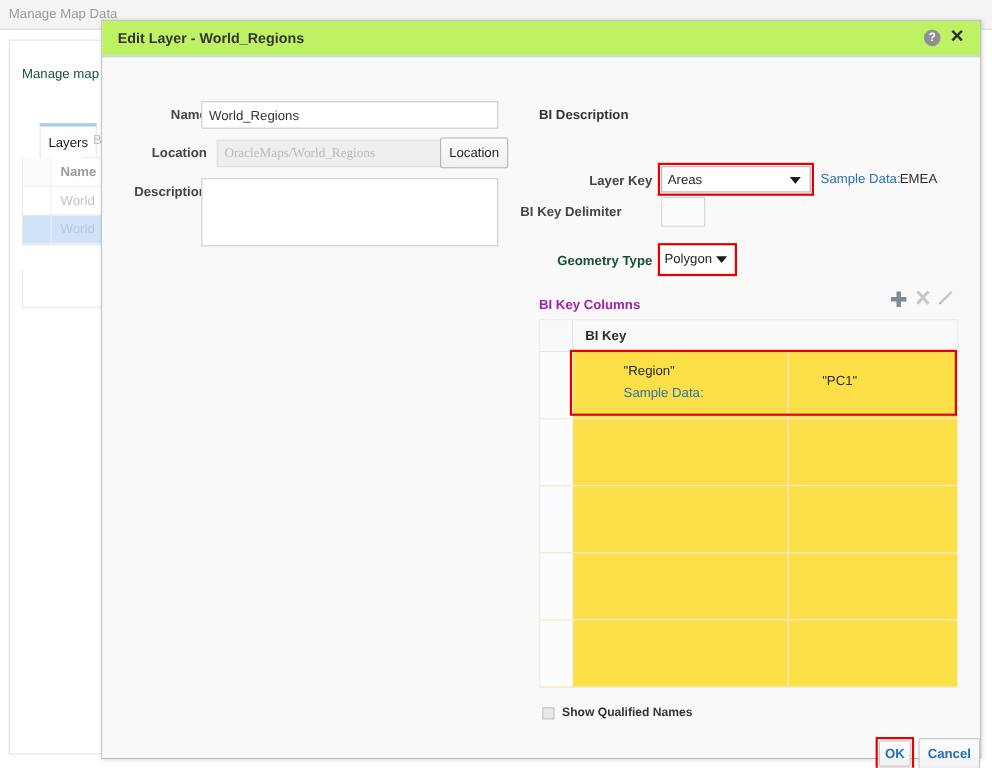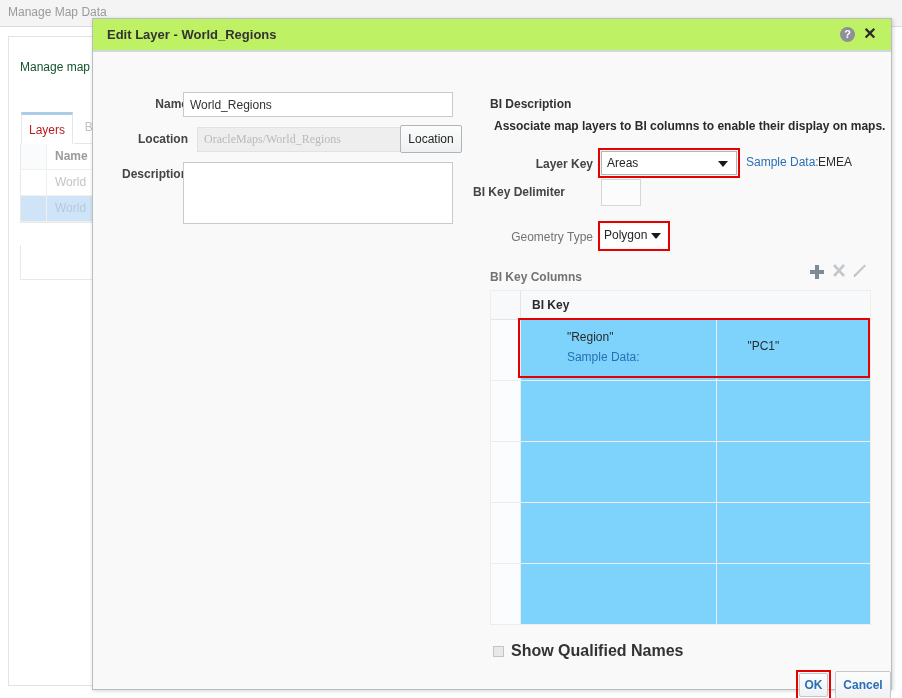--- a/index.html
+++ b/index.html
@@ -66,27 +66,27 @@
     top: 0;
     height: 32px;
     box-sizing: border-box;
     font-size: 12px;
     color: #9fbcd8;
     line-height: 30px;
     text-align: center;
     white-space: nowrap;
   }
   .bg-tab.active {
-    left: 1px;
+    left: 16px;
     width: 52px;
     border-top: 3px solid #a9cce8;
     border-left: 1px solid #e6e6e6;
     border-right: 1px solid #e6e6e6;
     background: #ffffff;
-    color: #b91c1c;
+    color: #0f172a;
   }
   .bg-tab.inactive {
     left: 54px;
     width: 36px;
     color: #c1c2c4;
     border-bottom: 1px solid #e6e6e6;
     overflow: hidden;
   }
 
   
@@ -355,22 +355,22 @@
     padding: 0 4px;
     outline: none;
   }
 
   #geomtype-label {
     position: absolute;
     left: 385px; top: 176px;
     width: 115px;
     text-align: right;
     font-size: 12px;
-    color: #737373;
-    font-weight: normal;
+    color: #14532d;
+    font-weight: bold;
   }
   #geomtype-highlight {
     position: absolute;
     left: 505px; top: 167px;
     width: 72px; height: 30px;
     border: 2px solid #e60000;
     box-sizing: border-box;
   }
   #geomtype-select {
     position: absolute;
@@ -386,21 +386,21 @@
     cursor: pointer;
   }
   #geomtype-caret { right: 6px; top: 9px; }
 
   
   #bikey-title {
     position: absolute;
     left: 397px; top: 216px;
     font-size: 12px;
     font-weight: bold;
-    color: #737373;
+    color: #a21caf;
     white-space: nowrap;
   }
   #bikey-toolbar {
     position: absolute;
     right: 22px; top: 208px;
     width: 62px; height: 24px;
   }
   .tb-icon {
     position: absolute;
     top: 0;
@@ -409,21 +409,21 @@
   #tb-add { left: 0; }
   #tb-delete { left: 23px; }
   #tb-edit { left: 42px; }
 
   #bikey-table {
     position: absolute;
     left: 397px; top: 236px;
     width: 381px;
     border: 1px solid #ededed;
     box-sizing: border-box;
-    background: #7dd3fc;
+    background: #fde047;
   }
   .bk-header {
     display: flex;
     height: 28px;
     background: #f7f9fb;
     border-bottom: 1px solid #e4e4e4;
   }
   .bk-header .bk-sel {
     width: 30px;
     border-right: 1px solid #e4e4e4;
@@ -488,21 +488,21 @@
   }
   #qualified-checkbox {
     width: 11px; height: 11px;
     border: 1px solid #c4c4c4;
     background: #e9e9e9;
     box-sizing: border-box;
     margin-right: 7px;
     cursor: pointer;
   }
   #qualified-label {
-    font-size: 16px;
+    font-size: 11px;
     font-weight: bold;
     color: #333333;
     white-space: nowrap;
     cursor: pointer;
   }
 
   #ok-highlight {
     position: absolute;
     left: 703px; top: 616px;
     width: 35px; height: 30px;
@@ -592,21 +592,20 @@
     <input id="name-input" type="text" value="World_Regions" style="">
 
     <div class="form-label" id="location-label">Location</div>
     <input id="location-input" type="text" readonly="" value="OracleMaps/World_Regions" style="">
     <button id="location-button">Location</button>
 
     <div class="form-label" id="description-label">Description</div>
     <textarea id="description-input" style=""></textarea>
 
     <div id="bi-assoc-title">BI Description</div>
-    <div id="bi-assoc-desc">Associate map layers to BI columns to enable their display on maps.</div>
 
     <div id="layerkey-label">Layer Key</div>
     <div id="layerkey-highlight"></div>
     <div id="layerkey-select">
       <span>Areas</span>
       <span class="caret" id="layerkey-caret"></span>
     </div>
 
     <div id="sample-data-link">Sample Data:</div>
     <div id="sample-data-value">EMEA</div>

